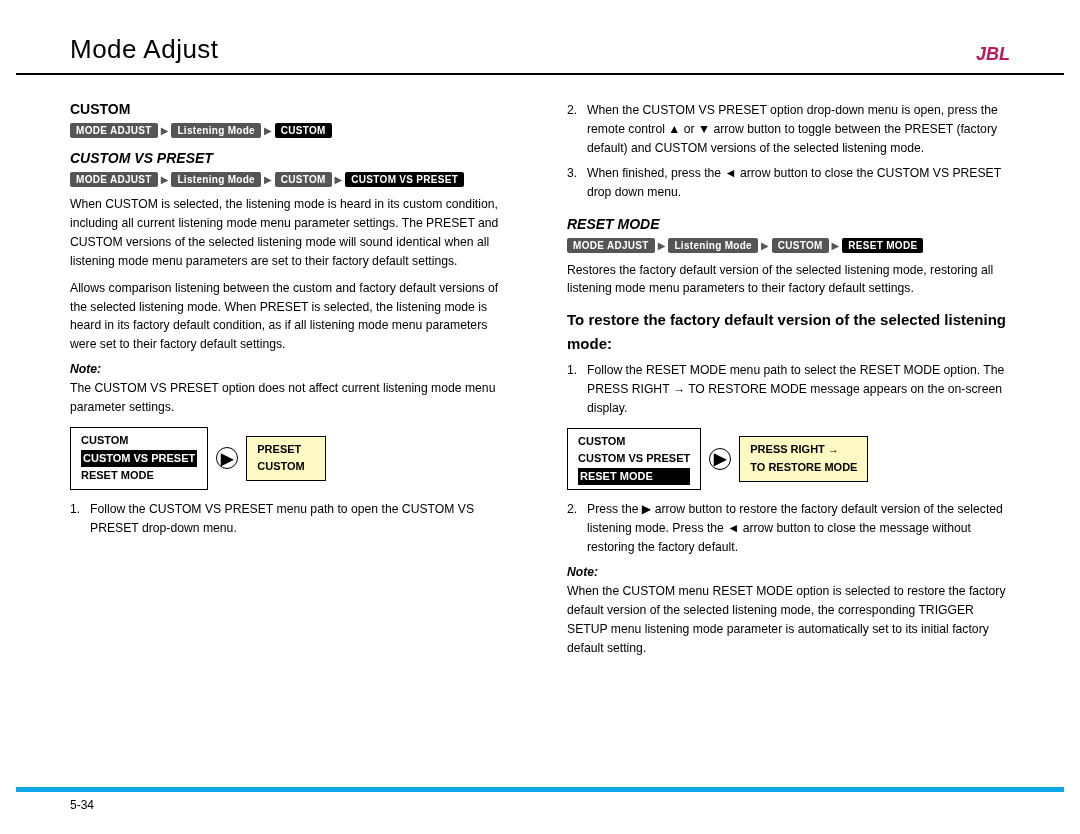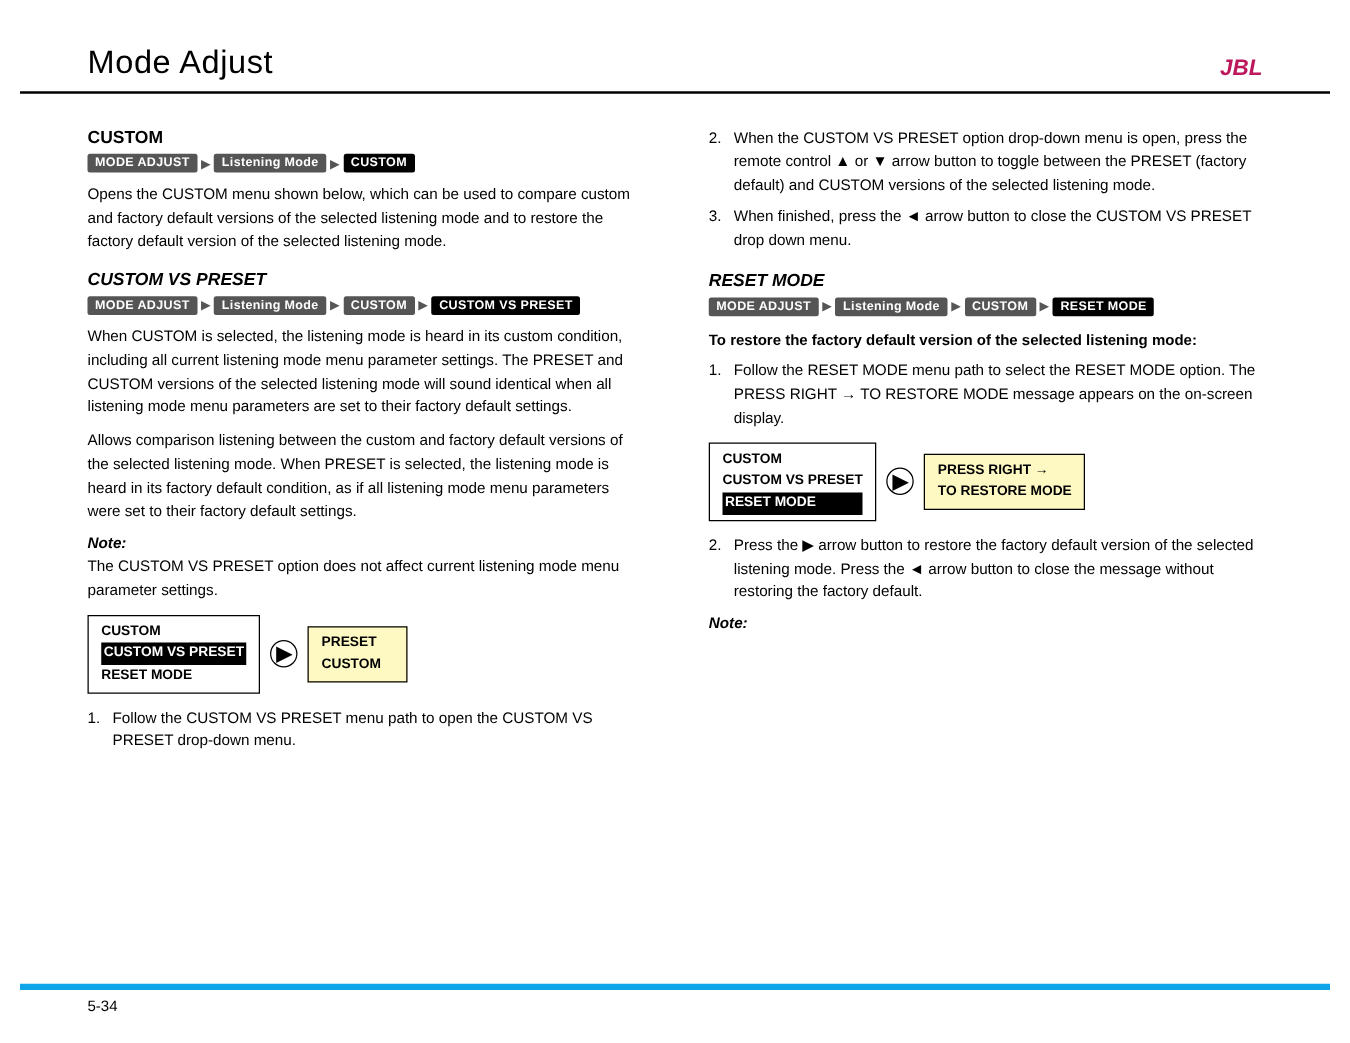--- a/index.html
+++ b/index.html
@@ -156,21 +156,21 @@
       background: #fef9c3;
     }
     .menu-right-item {
       font-size: 11px;
       font-weight: bold;
       line-height: 1.6;
     }
     
     .bold-instruction {
       font-weight: bold;
-      font-size: 12px;
+      font-size: 15px;
       line-height: 1.55;
       margin-bottom: 6px;
       margin-top: 10px;
     }
     .numbered-item {
       font-size: 12.2px;
       line-height: 1.55;
       margin-bottom: 6px;
       margin-left: 0;
       display: flex;
@@ -201,21 +201,20 @@
     <div class="col-left">
 
       <div class="section-heading">CUSTOM</div>
       <div class="breadcrumb">
         <span class="pill">MODE ADJUST</span>
         <span class="arrow-icon">▶</span>
         <span class="pill">Listening Mode</span>
         <span class="arrow-icon">▶</span>
         <span class="pill-highlight">CUSTOM</span>
       </div>
-      <p class="body-text">Opens the CUSTOM menu shown below, which can be used to compare custom and factory default versions of the selected listening mode and to restore the factory default version of the selected listening mode.</p>
 
       <div class="section-heading-italic">CUSTOM VS PRESET</div>
       <div class="breadcrumb">
         <span class="pill">MODE ADJUST</span>
         <span class="arrow-icon">▶</span>
         <span class="pill">Listening Mode</span>
         <span class="arrow-icon">▶</span>
         <span class="pill">CUSTOM</span>
         <span class="arrow-icon">▶</span>
         <span class="pill-highlight">CUSTOM VS PRESET</span>
@@ -260,20 +259,21 @@
       <div class="section-heading-italic" style="margin-top:14px;">RESET MODE</div>
       <div class="breadcrumb">
         <span class="pill">MODE ADJUST</span>
         <span class="arrow-icon">▶</span>
         <span class="pill">Listening Mode</span>
         <span class="arrow-icon">▶</span>
         <span class="pill">CUSTOM</span>
         <span class="arrow-icon">▶</span>
         <span class="pill-highlight">RESET MODE</span>
       </div>
+      <p class="body-text">Restores the factory default version of the selected listening mode, restoring all listening mode menu parameters to their factory default settings.</p>
 
       <p class="bold-instruction">To restore the factory default version of the selected listening mode:</p>
       <div class="numbered-item">
         <span class="num">1.</span>
         <span>Follow the RESET MODE menu path to select the RESET MODE option. The PRESS RIGHT → TO RESTORE MODE message appears on the on-screen display.</span>
       </div>
 
       <div class="menu-diagram">
         <div class="menu-box">
           <div class="menu-box-item">CUSTOM</div>
@@ -286,20 +286,21 @@
           <div class="menu-right-item">TO RESTORE MODE</div>
         </div>
       </div>
 
       <div class="numbered-item">
         <span class="num">2.</span>
         <span>Press the ▶ arrow button to restore the factory default version of the selected listening mode. Press the ◄ arrow button to close the message without restoring the factory default.</span>
       </div>
 
       <div class="note-label">Note:</div>
+      <p class="body-text">When the CUSTOM menu RESET MODE option is selected to restore the factory default version of the selected listening mode, the corresponding TRIGGER SETUP menu listening mode parameter is automatically set to its initial factory default setting.</p>
 
     </div>
   </div>
 
   <div class="footer">
     <span>5-34</span>
   </div>
 
 </div>
 

